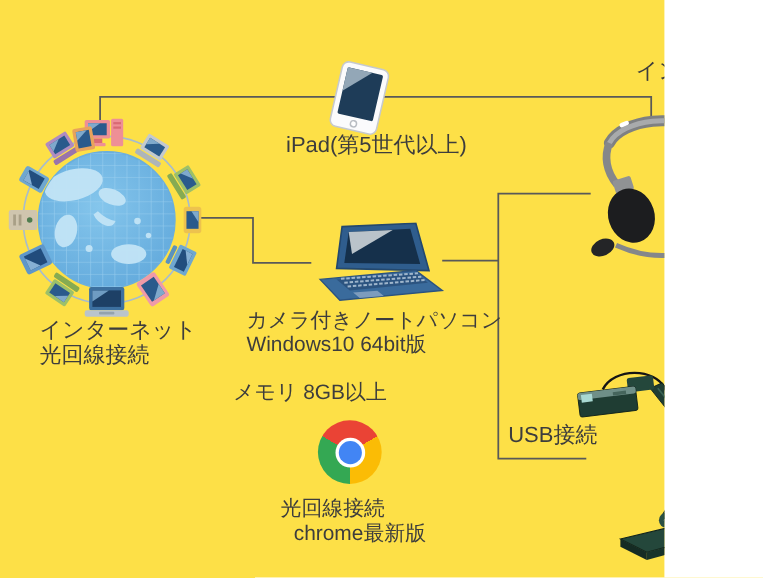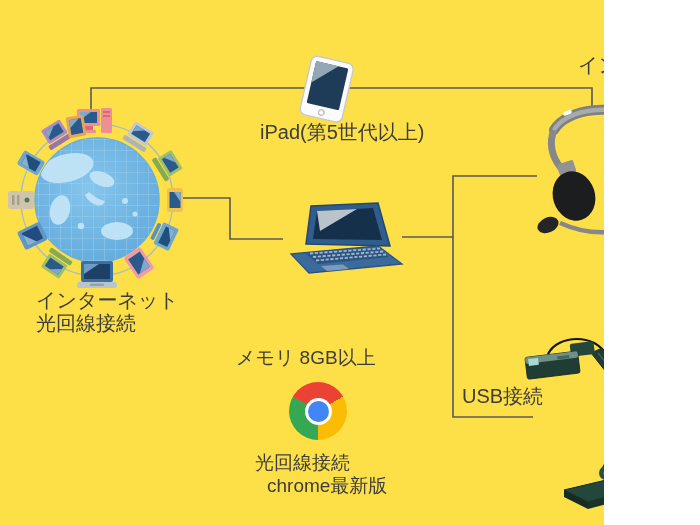--- a/index.html
+++ b/index.html
@@ -217,21 +217,23 @@
       <rect x="14" y="22" width="53" height="22" rx="2" fill="#1f3d33" stroke="#0f2019" stroke-width="0.8"></rect>
       <rect x="14" y="22" width="53" height="6.5" rx="2" fill="#6f8f88"></rect>
       <rect x="17" y="24" width="10" height="7" fill="#a9d8d2"></rect>
       <rect x="46" y="25" width="12" height="3" fill="#45655c"></rect>
     </g>
   </svg>
 
   <div class="abs txt lbl-main" style="left:578px;top:54px;">インカム</div>
   <div class="abs txt lbl-main" style="left:260px;top:121px;">iPad(第5世代以上)</div>
 
-  <div class="abs txt lbl-spec" style="left:236px;top:347px;text-align:center;">メモリ 8GB以上</div>
+  <div class="abs txt lbl-spec" style="left:224px;top:281px;">カメラ付きノートパソコン</div>
+  <div class="abs txt lbl-spec" style="left:224px;top:303px;">Windows10 64bit版</div>
+  <div class="abs txt lbl-spec" style="left:212px;top:347px;text-align:center;">メモリ 8GB以上</div>
 
   <div class="abs txt lbl-main" style="left:36px;top:289px;">インターネット</div>
   <div class="abs txt lbl-main" style="left:36px;top:312px;">光回線接続</div>
 
   <div class="abs txt lbl-main" style="left:462px;top:385px;">USB接続</div>
 
   <div class="abs txt lbl-spec" style="left:255px;top:452px;">光回線接続</div>
   <div class="abs txt lbl-spec" style="left:267px;top:475px;">chrome最新版</div>
 
 </div>

